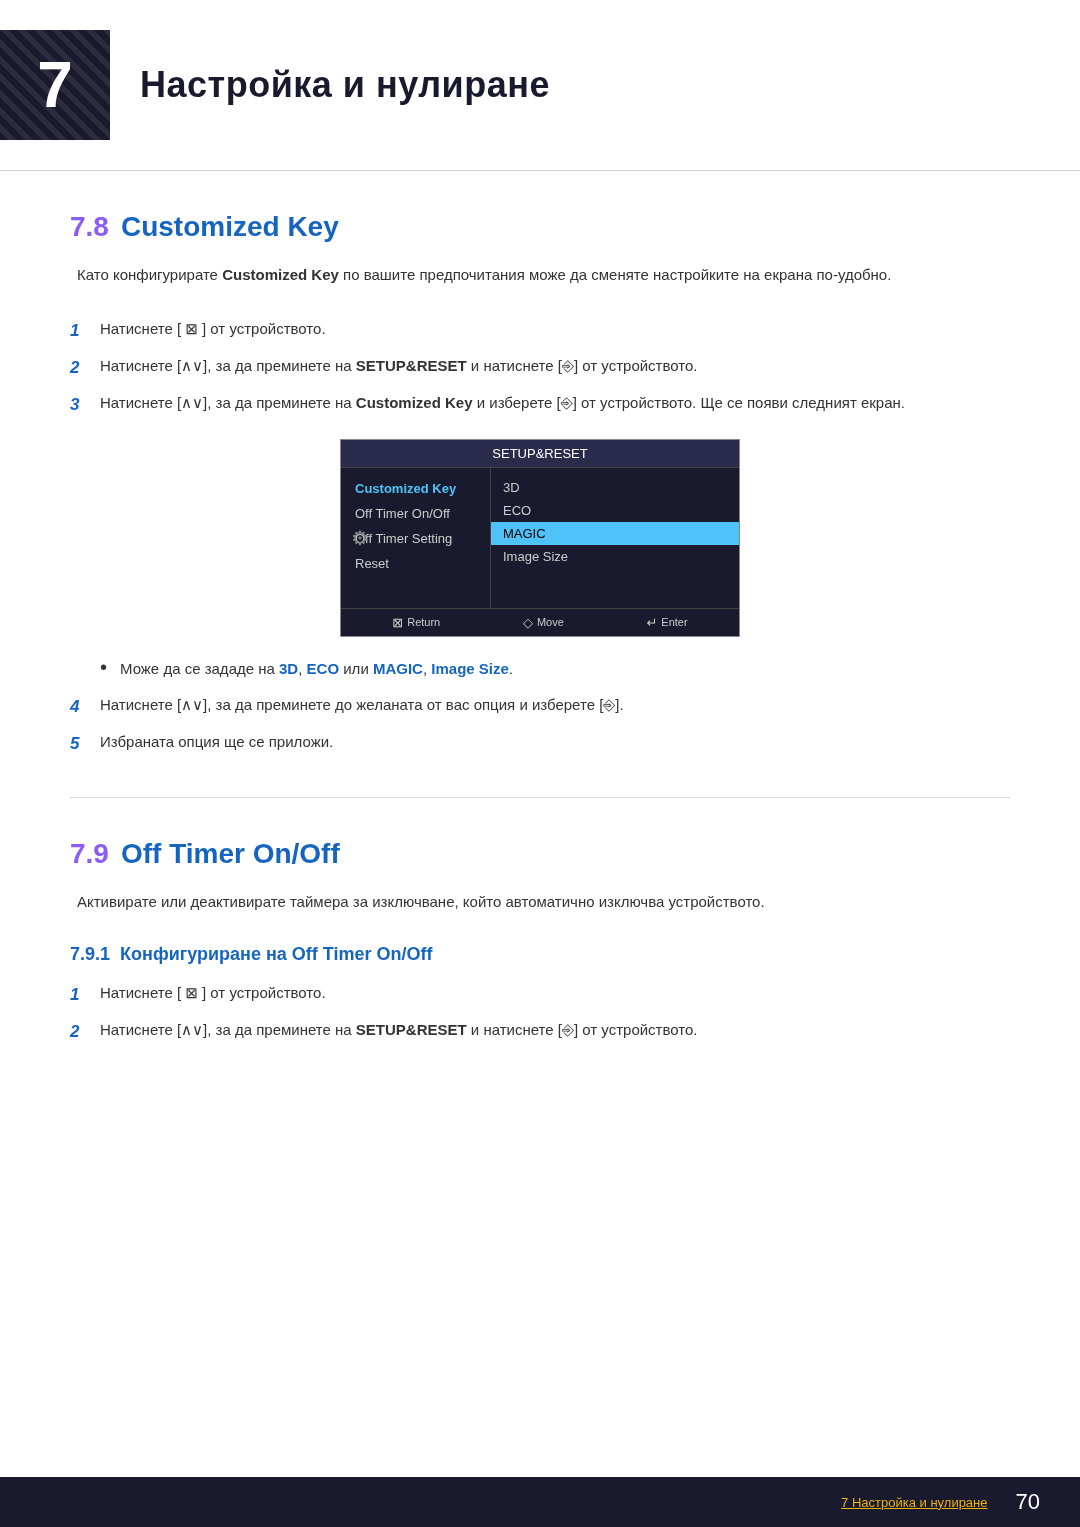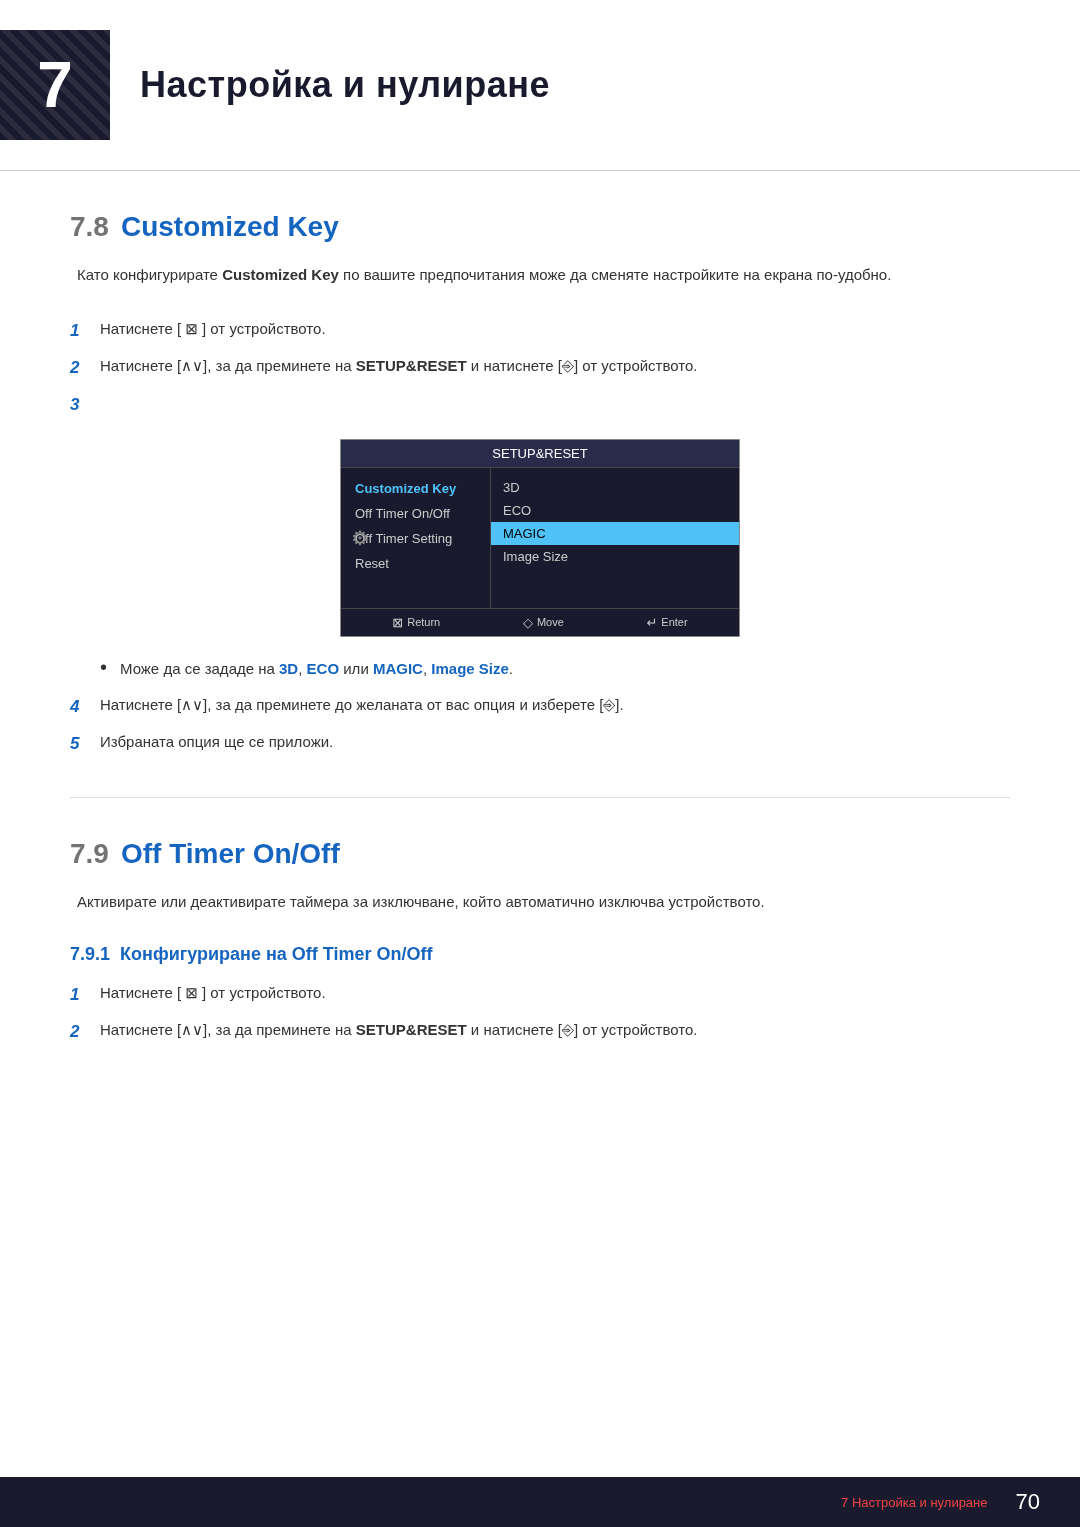--- a/index.html
+++ b/index.html
@@ -67,21 +67,21 @@
       font-weight: bold;
       color: #1565c0;
       margin-bottom: 20px;
       display: flex;
       align-items: baseline;
       gap: 12px;
     }
     .section-number {
       font-size: 28px;
       font-weight: bold;
-      color: #737373;
+      color: #8b5cf6;
     }
     .subsection-title {
       font-size: 18px;
       font-weight: bold;
       color: #1565c0;
       margin-bottom: 16px;
       display: flex;
       align-items: baseline;
       gap: 10px;
     }
@@ -236,22 +236,23 @@
       left: 0;
       right: 0;
       height: 50px;
       background: #1a1a2e;
       display: flex;
       align-items: center;
       justify-content: flex-end;
       padding: 0 40px;
     }
     .footer-text {
-      color: #ef4444;
-      font-size: 13px;
+      color: #eab308;
+      font-size: 13px;
+      text-decoration: underline;
     }
     .footer-num {
       color: #fff;
       font-size: 22px;
       font-weight: normal;
       margin-left: 28px;
     }
     .inline-bold { font-weight: bold; }
     .color-blue { color: #1565c0; }
   </style>
@@ -287,20 +288,21 @@
           <span class="step-text">Натиснете [ ⊠ ] от устройството.</span>
         </li>
 
         <li class="step-item">
           <span class="step-num">2</span>
           <span class="step-text">Натиснете [∧∨], за да преминете на <span class="inline-bold">SETUP&amp;RESET</span> и натиснете [⎆] от устройството.</span>
         </li>
 
         <li class="step-item">
           <span class="step-num">3</span>
+          <span class="step-text">Натиснете [∧∨], за да преминете на <span class="inline-bold">Customized Key</span> и изберете [⎆] от устройството. Ще се появи следният екран.</span>
         </li>
       </ul>
 
       <div class="screenshot-container">
         <div class="screenshot-box">
           <div class="ss-title-bar">
             <span>SETUP&amp;RESET</span>
           </div>
 
           <div class="ss-scroll-indicator"></div>

